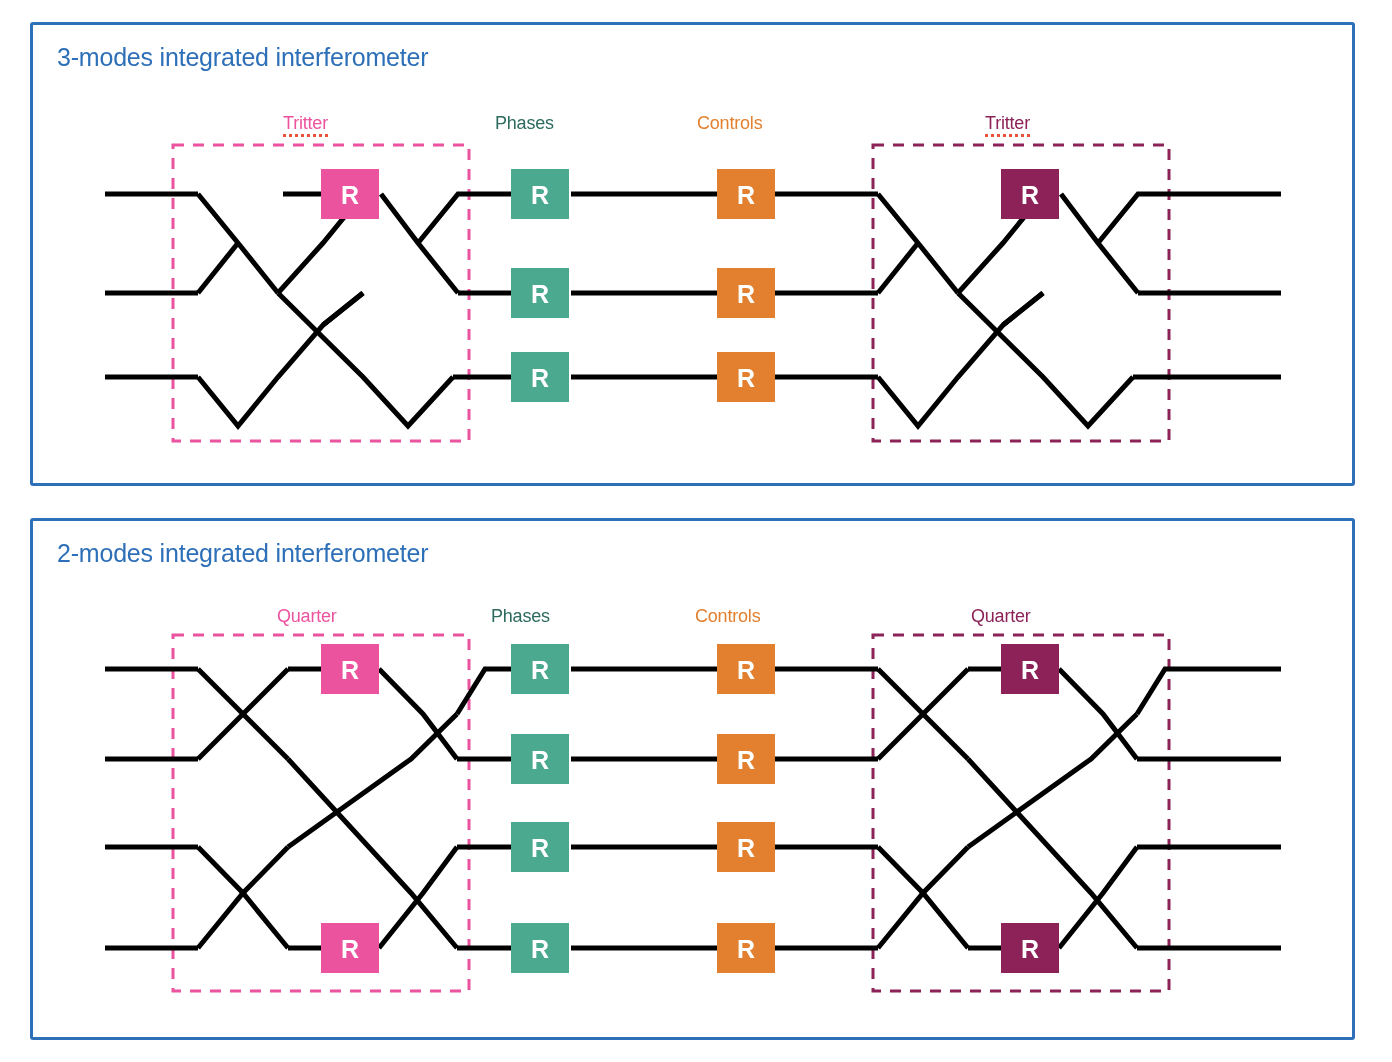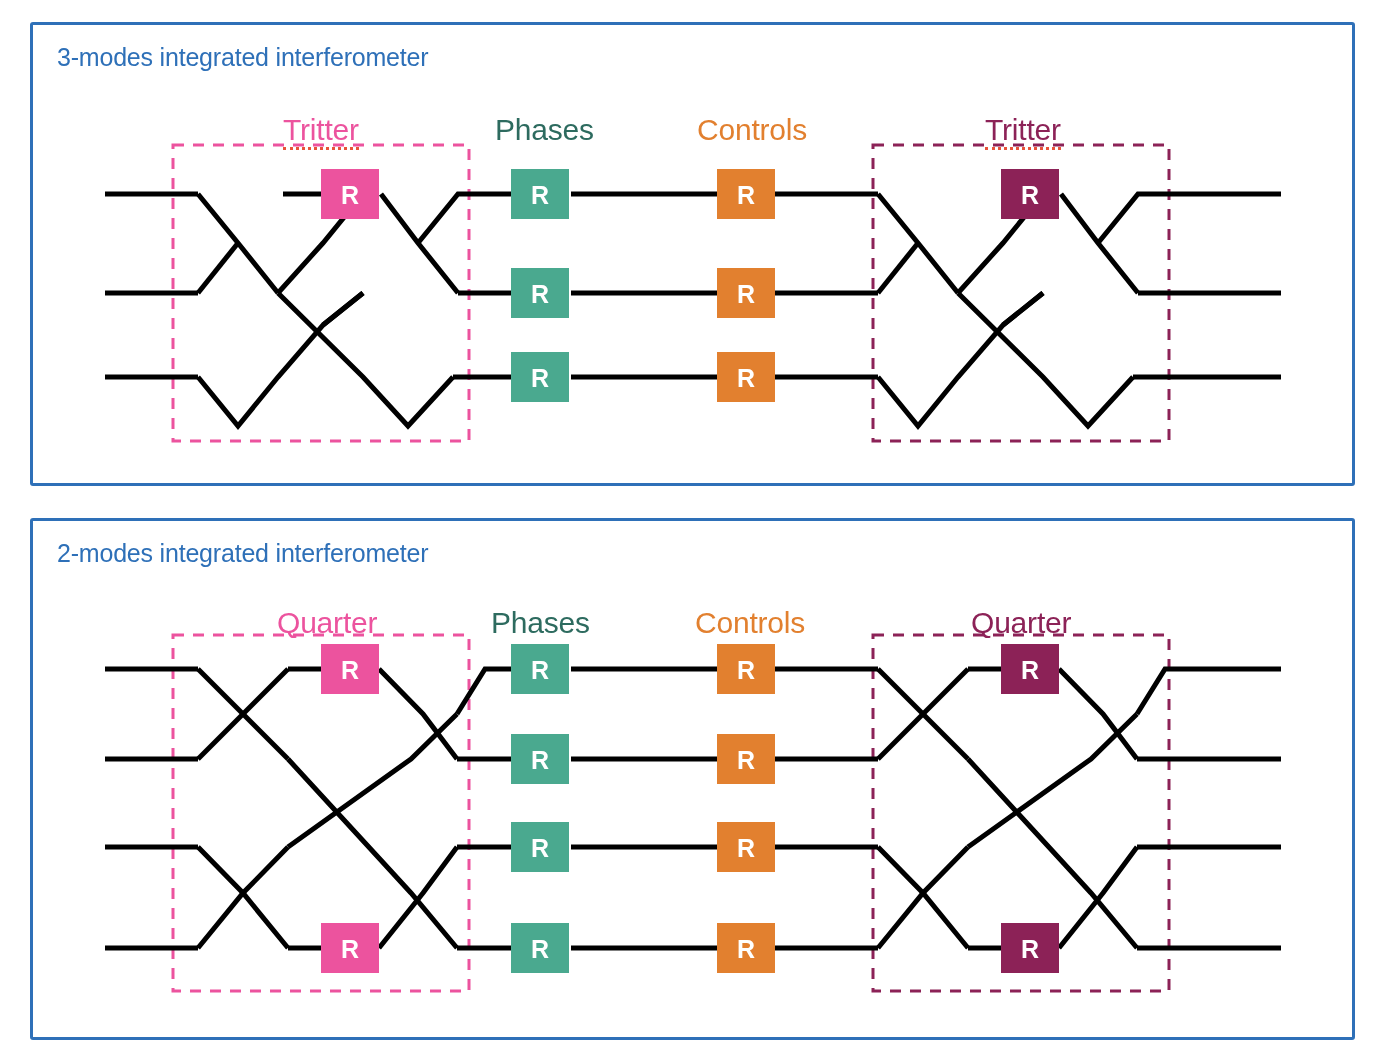--- a/index.html
+++ b/index.html
@@ -36,21 +36,21 @@
     position: absolute;
     left: 24px;
     top: 18px;
     font-size: 25px;
     color: #2e70b8;
     letter-spacing: -0.2px;
     white-space: nowrap;
   }
   .stage-label {
     position: absolute;
-    font-size: 30px;
+    font-size: 18px;
     white-space: nowrap;
     letter-spacing: -0.2px;
   }
   .spell {
     border-bottom: 3px dotted #e8533a;
     padding-bottom: 1px;
   }
   .diagram {
     position: absolute;
     left: 0;

